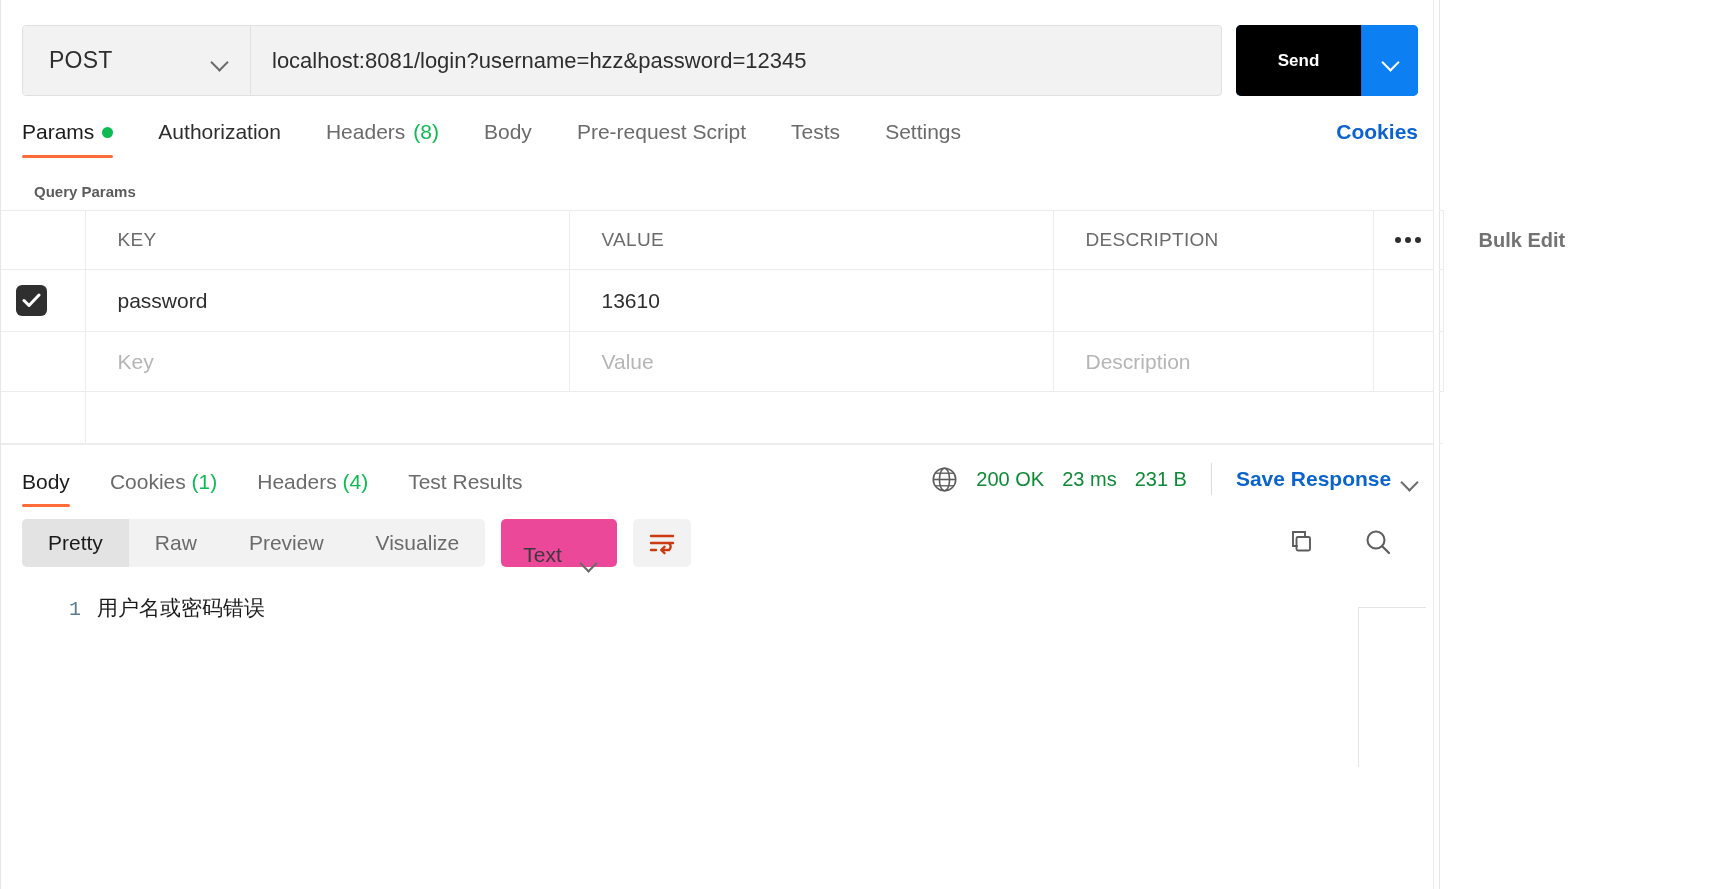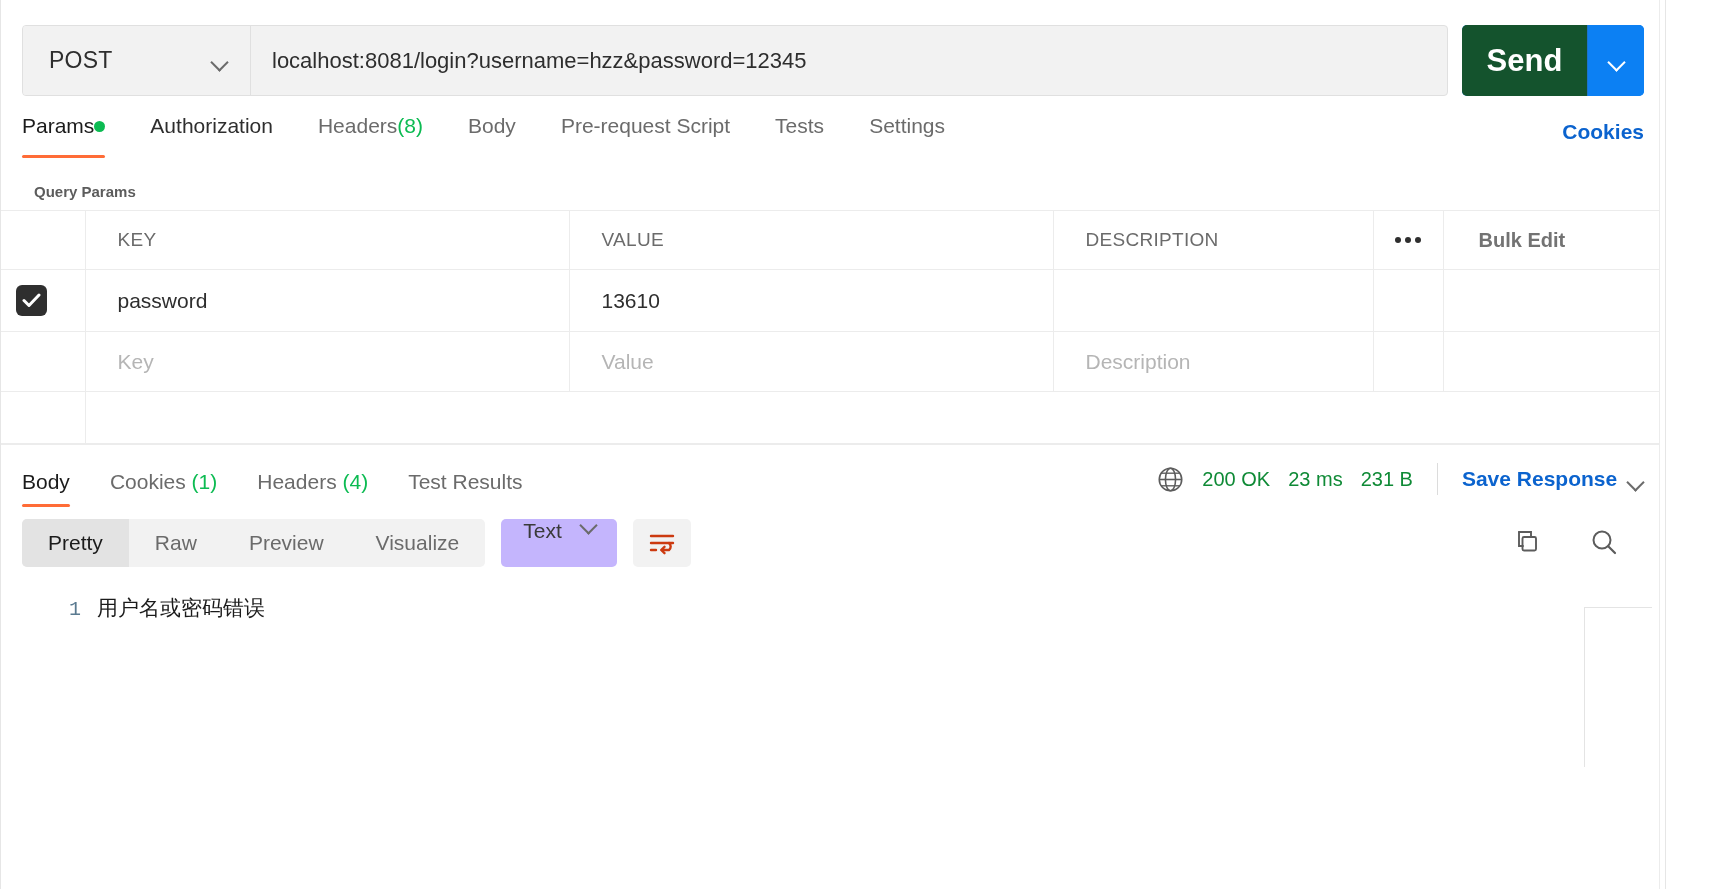--- a/index.html
+++ b/index.html
@@ -5,21 +5,21 @@
   * { box-sizing: border-box; }
   html, body {
     margin: 0; padding: 0;
     width: 1731px; height: 889px;
     background: #ffffff;
     font-family: "Liberation Sans", "DejaVu Sans", sans-serif;
     overflow: hidden;
   }
   .app {
     position: relative;
-    width: 1666px; height: 889px;
+    width: 1440px; height: 889px;
     background: #fff;
     border-left: 1px solid #e6e6e6;
     border-right: 1px solid #e6e6e6;
   }
 
   
   .url-row {
     display: flex;
     align-items: center;
     padding: 20px 21px 0 21px;
@@ -82,24 +82,24 @@
     border-radius: 5px;
     overflow: hidden;
     background: #0c80f3;
   }
   .send-btn {
     display: flex;
     align-items: center;
     justify-content: center;
     width: 125px;
     color: #fff;
-    font-size: 31px;
+    font-size: 17px;
     font-weight: bold;
     border: none;
-    background: #14532d;
+    background: #000000;
     cursor: pointer;
     font-family: "Liberation Sans", sans-serif;
   }
   .send-caret {
     display: flex;
     align-items: center;
     justify-content: center;
     width: 57px;
     background: #0c80f3;
     border-left: 1px solid #1f72cc;
@@ -111,27 +111,28 @@
   .req-tabs {
     display: flex;
     align-items: flex-end;
     padding: 0 21px;
     height: 57px;
     position: relative;
   }
   .tab {
     font-size: 21px;
     color: #6b6b6b;
-    padding: 0 0 20px 0;
+    padding: 0 0 14px 0;
     margin-right: 45px;
     cursor: pointer;
     white-space: nowrap;
     position: relative;
     display: flex;
     align-items: baseline;
+    gap: 8px;
   }
   .tab.dark { color: #2e2e2e; }
   .tab.active {
     color: #1b1b1b;
   }
   .tab.active::after {
     content: "";
     position: absolute;
     left: 0; right: 0; bottom: 0;
     height: 3px;
@@ -306,22 +307,22 @@
   .seg-item {
     display: flex; align-items: center; justify-content: center;
     padding: 8px 26px;
     font-size: 21px;
     color: #6b6b6b;
     cursor: pointer;
     white-space: nowrap;
   }
   .seg-item.active { background: #e3e3e3; color: #1b1b1b; }
   .fmt-select {
-    display: flex; align-items: flex-start; gap: 18px;
-    background: #c4b5fd;
+    display: flex; align-items: flex-end; gap: 18px;
+    background: #ec4899;
     border-radius: 5px;
     height: 48px;
     padding: 0 20px 0 22px;
     cursor: pointer;
   }
   .fmt-label { font-size: 21px; color: #3a3a3a; }
   .wrap-btn {
     width: 58px; height: 48px;
     background: #f2f2f2;
     border-radius: 5px;

